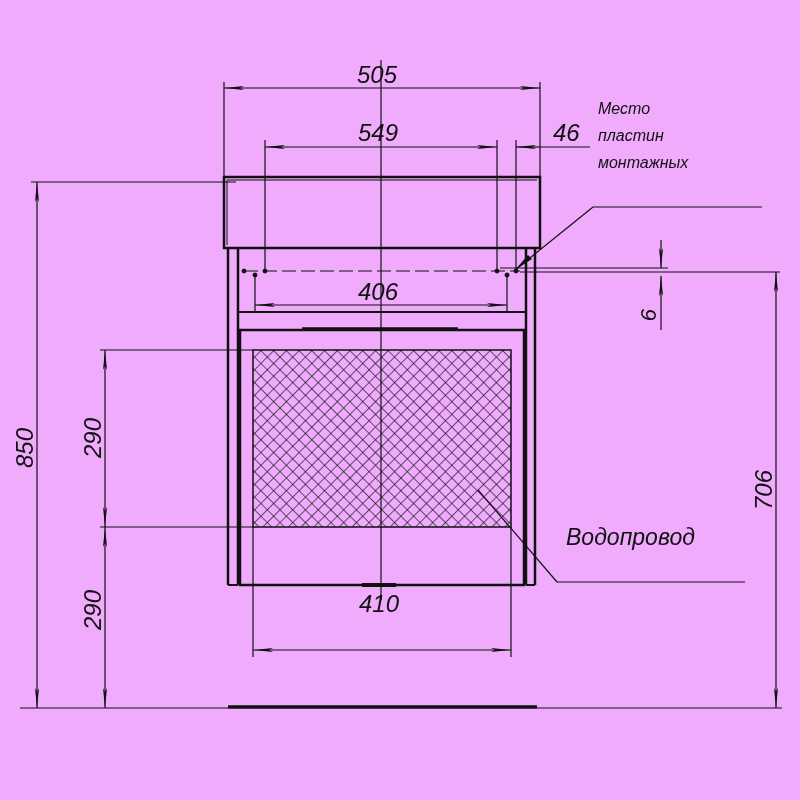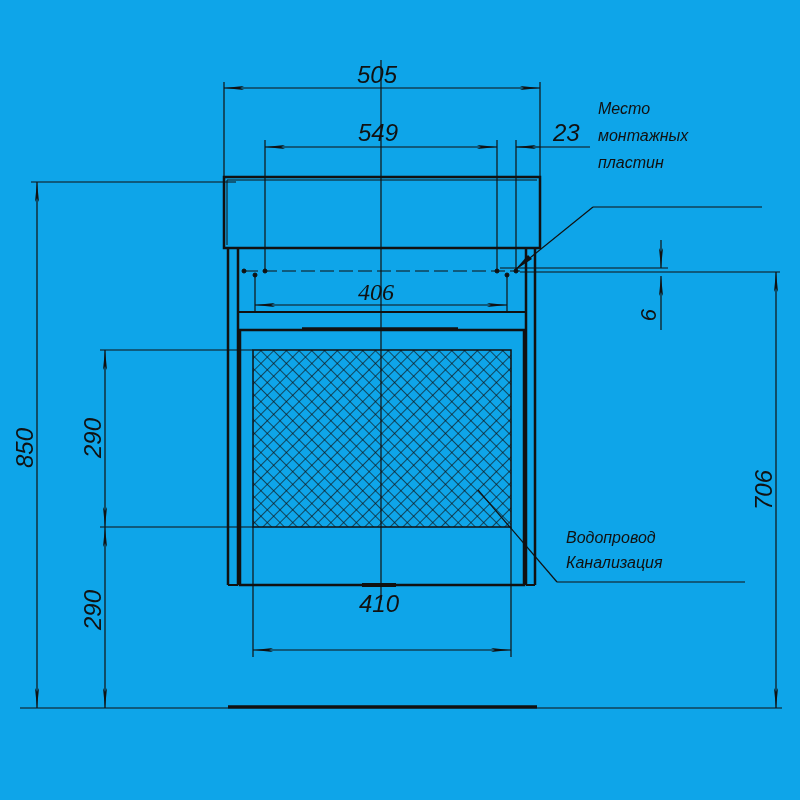--- a/index.html
+++ b/index.html
@@ -1,20 +1,20 @@
 <!DOCTYPE html>
 <html><head>
 <meta charset="utf-8">
 <style>
   html, body { margin: 0; padding: 0; background: #ffffff; }
-  #canvas { position: relative; width: 800px; height: 800px; background: #0ea5e9; overflow: hidden; }
+  #canvas { position: relative; width: 800px; height: 800px; background: #f0abfc; overflow: hidden; }
   svg { position: absolute; left: 0; top: 0; }
   .label { position: absolute; font-family: "Liberation Sans", sans-serif; font-style: italic; color: #111111; line-height: 1; white-space: nowrap; }
   .note-mount { left: 598px; top: 95px; font-size: 16px; line-height: 27px; }
-  .note-pipes { left: 566px; top: 525px; font-size: 16px; line-height: 25px; }
+  .note-pipes { left: 566px; top: 525px; font-size: 23px; line-height: 25px; }
   .dim { position: absolute; font-family: "Liberation Sans", sans-serif; font-style: italic; color: #111111; font-size: 24px; line-height: 1; white-space: nowrap; }
   .vert { transform-origin: center center; transform: rotate(-90deg); }
 </style>
 </head>
 <body>
 
 <div id="canvas">
   <svg width="800" height="800" viewBox="0 0 800 800">
     <defs>
       <pattern id="hatch" width="9" height="9" patternUnits="userSpaceOnUse" patternTransform="rotate(45)">
@@ -107,31 +107,30 @@
       <line x1="515" y1="270" x2="593" y2="207"></line>
       <line x1="593" y1="207" x2="762" y2="207"></line>
       <line x1="478" y1="490" x2="557" y2="582"></line>
       <line x1="557" y1="582" x2="745" y2="582"></line>
     </g>
     <path d="M515,270 L528,255 L532,259 Z" fill="#111"></path>
   </svg>
 
   <span class="dim" style="left:357px;top:63px;">505</span>
   <span class="dim" style="left:358px;top:121px;">549</span>
-  <span class="dim" style="left:553px;top:121px;">23</span>
-  <span class="dim" style="left:358px;top:280px;font-family:Liberation Serif, serif;">406</span>
+  <span class="dim" style="left:553px;top:121px;">46</span>
+  <span class="dim" style="left:358px;top:280px;">406</span>
   <span class="dim" style="left:359px;top:592px;">410</span>
   <span class="dim vert" style="left:5px;top:436px;">850</span>
   <span class="dim vert" style="left:73px;top:426px;">290</span>
   <span class="dim vert" style="left:73px;top:598px;">290</span>
   <span class="dim vert" style="left:744px;top:478px;">706</span>
   <span class="dim vert" style="left:643px;top:304px;font-size:22px;">6</span>
 
   <div class="label note-mount">
     <div>Место</div>
+    <div>пластин</div>
     <div>монтажных</div>
-    <div>пластин</div>
   </div>
   <div class="label note-pipes">
     <div>Водопровод</div>
-    <div>Канализация</div>
   </div>
 </div>
 
 </body></html>

